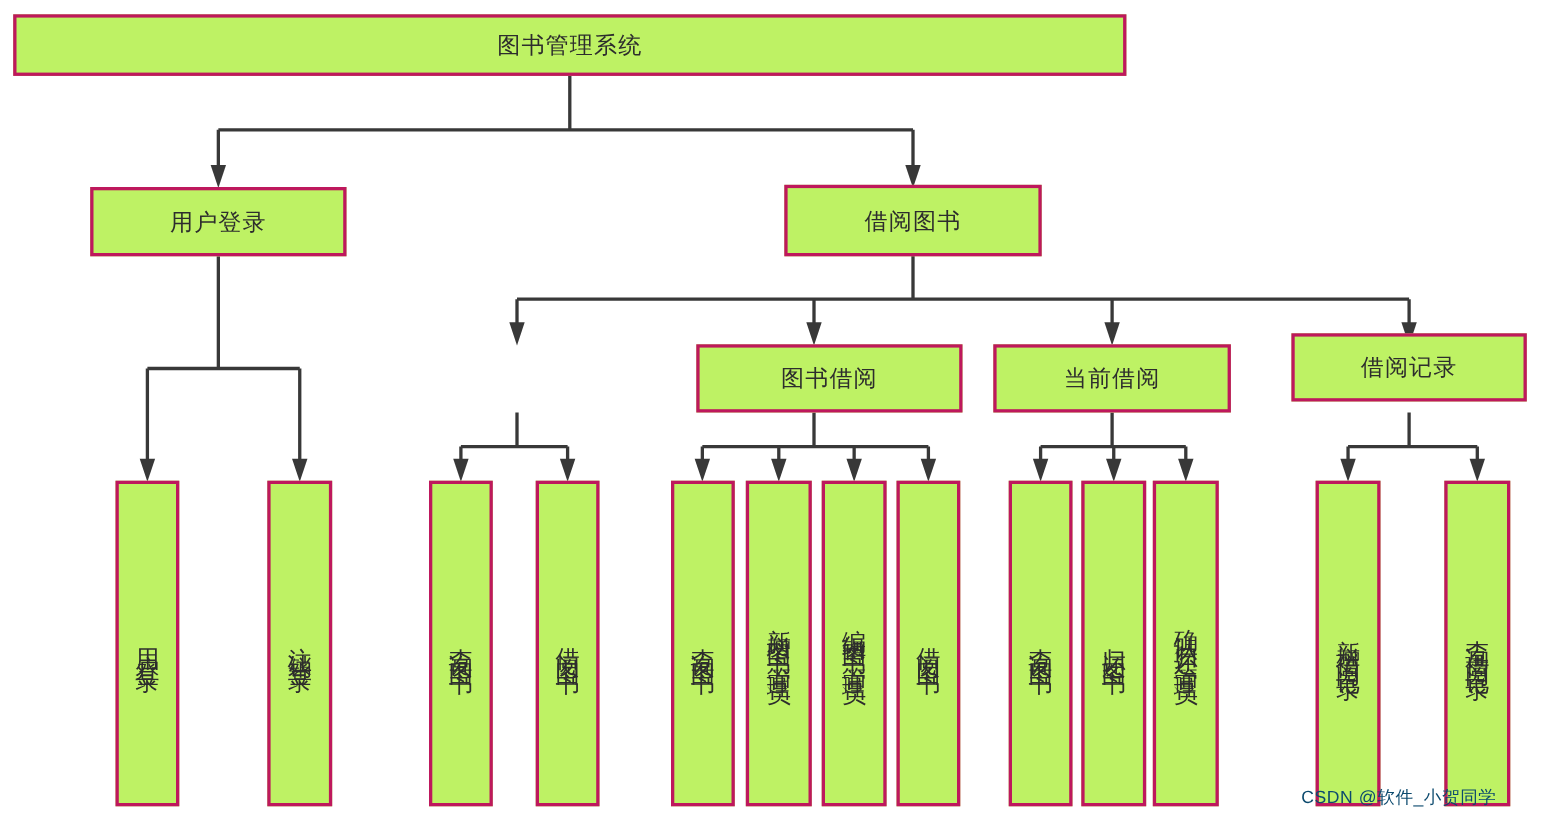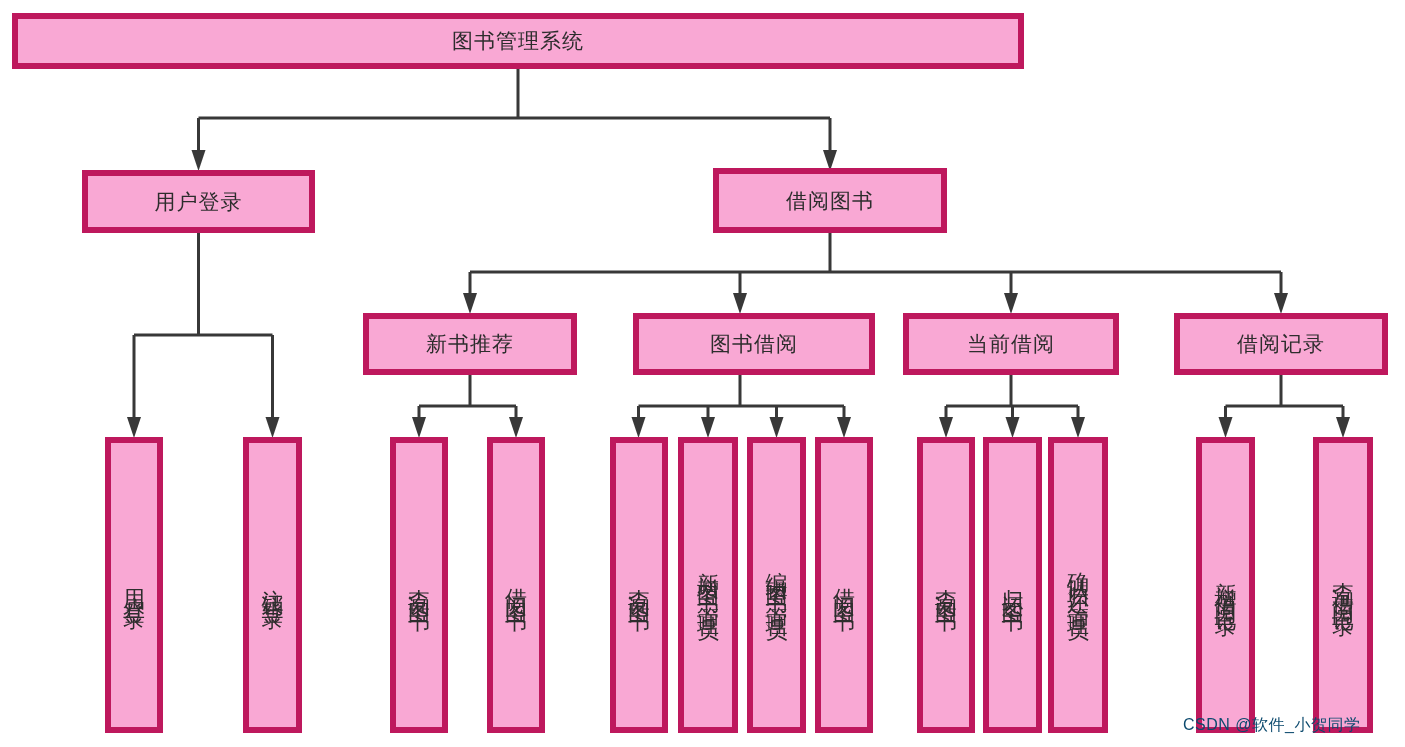--- a/index.html
+++ b/index.html
@@ -19,22 +19,22 @@
   svg.wires {
     position: absolute;
     left: 0;
     top: 0;
     width: 1405px;
     height: 747px;
     z-index: 0;
   }
   .node {
     position: absolute;
-    background: #f9a8d4;
-    border: 6px solid #be185d;
+    background: #bef264;
+    border: 3px solid #be185d;
     box-sizing: border-box;
     display: flex;
     align-items: center;
     justify-content: center;
     z-index: 1;
     color: #2d2d2d;
   }
   .node.h {
     font-size: 21px;
     letter-spacing: 1px;
@@ -111,24 +111,23 @@
       <polygon points="1218.5,417 1232.5,417 1225.5,438"></polygon>
       <polygon points="1336,417 1350,417 1343,438"></polygon>
     </g>
   </svg>
 
   <div class="node h" style="left:12px; top:13px; width:1012px; height:56px;">图书管理系统</div>
 
   <div class="node h" style="left:82px; top:170px; width:233px; height:63px;">用户登录</div>
   <div class="node h" style="left:713px; top:168px; width:234px; height:65px;">借阅图书</div>
 
-  <div class="node h" style="left:363px; top:313px; width:214px; height:62px;">新书推荐</div>
   <div class="node h" style="left:633px; top:313px; width:242px; height:62px;">图书借阅</div>
   <div class="node h" style="left:903px; top:313px; width:216px; height:62px;">当前借阅</div>
-  <div class="node h" style="left:1174px; top:313px; width:214px; height:62px;">借阅记录</div>
+  <div class="node h" style="left:1174px; top:303px; width:214px; height:62px;">借阅记录</div>
 
   <div class="node v" style="left:105px; top:437px; width:58px; height:296px;">
     <span>用户登录</span>
     </div>
   <div class="node v" style="left:243px; top:437px; width:59px; height:296px;">
     <span>注销登录</span>
     </div>
 
   <div class="node v" style="left:390px; top:437px; width:58px; height:296px;">
     <span>查询图书</span>

